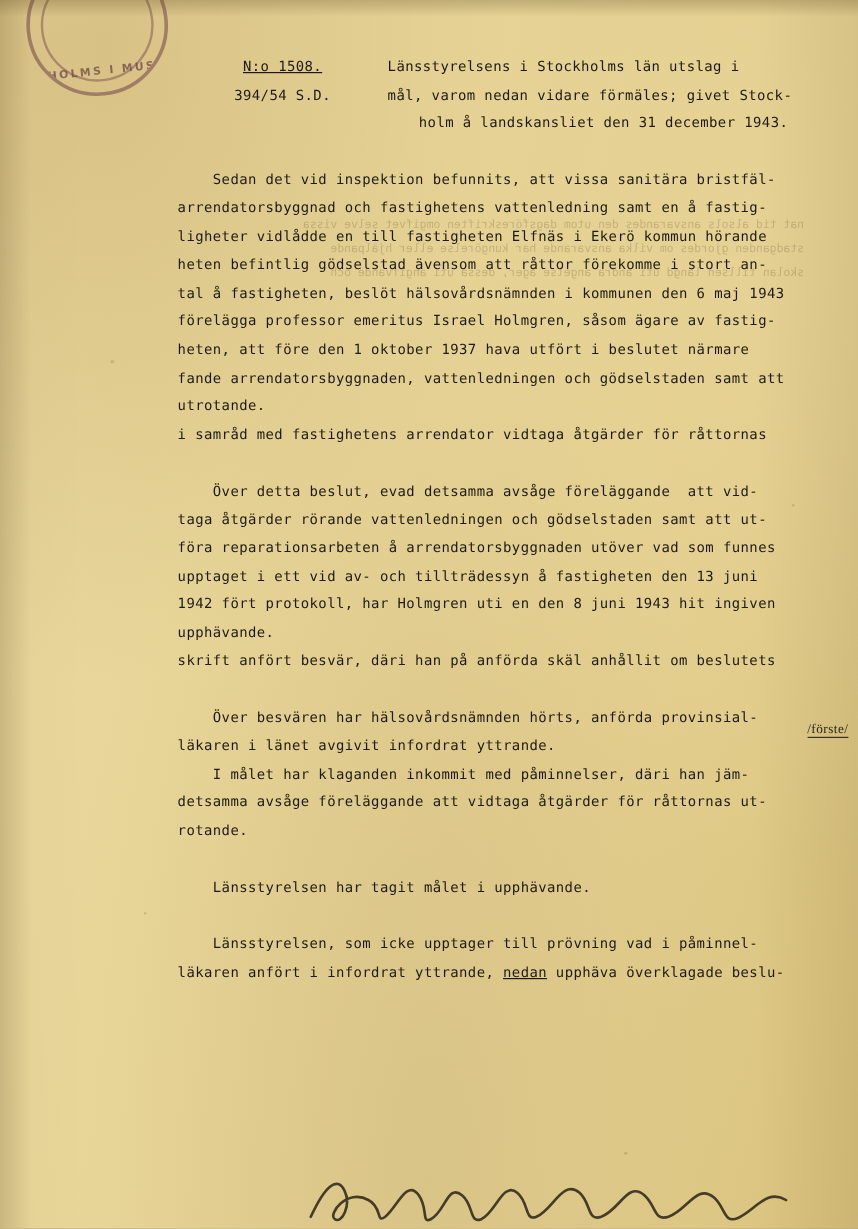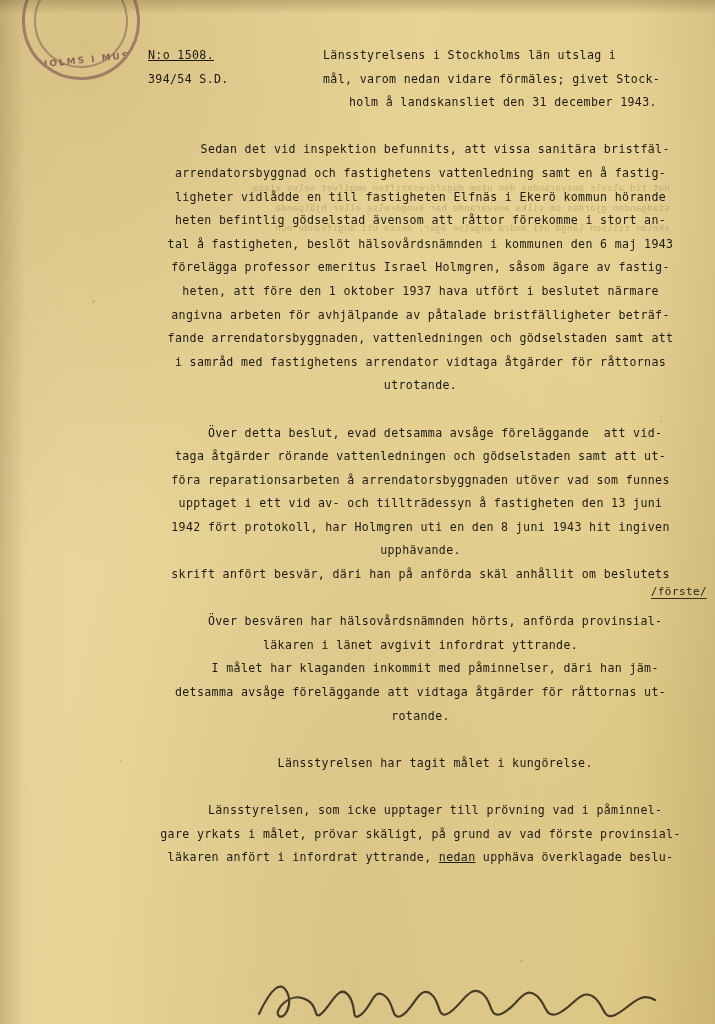--- a/index.html
+++ b/index.html
@@ -80,24 +80,24 @@
     top: 44px;
     width: 545px;
     color: #1d1a14;
     font-size: 11.6px;
     line-height: 23.6px;
     letter-spacing: 0.35px;
   }
   .line {
     white-space: pre;
     position: relative;
-    text-align: center;
   }
   .hdr-line {
     display: flex;
+    text-align: center;
   }
   .hdr-left {
     width: 175px;
     white-space: pre;
   }
   .hdr-right {
     white-space: pre;
   }
   .u { text-decoration: underline; }
 
@@ -115,25 +115,26 @@
     transform: scaleX(-1);
     white-space: pre;
     pointer-events: none;
     font-family: "DejaVu Sans Mono", monospace;
   }
 
   
   .margin-note {
     position: absolute;
     right: 8px;
-    top: 572px;
+    top: 590px;
     font-size: 11px;
     color: #2a2418;
     letter-spacing: 0.4px;
     white-space: pre;
+    font-family: Liberation Serif, serif;
   }
   .margin-note .slashbox {
     border-bottom: 1px solid #3a3020;
   }
 
   
   .signature {
     position: absolute;
     left: 255px;
     bottom: -6px;
@@ -181,43 +182,41 @@
 
     <div class="blank"></div>
 
     <div class="line">    Sedan det vid inspektion befunnits, att vissa sanitära bristfäl-</div>
     <div class="line">arrendatorsbyggnad och fastighetens vattenledning samt en å fastig-</div>
     <div class="line">ligheter vidlådde en till fastigheten Elfnäs i Ekerö kommun hörande</div>
     <div class="line">heten befintlig gödselstad ävensom att råttor förekomme i stort an-</div>
     <div class="line">tal å fastigheten, beslöt hälsovårdsnämnden i kommunen den 6 maj 1943</div>
     <div class="line">förelägga professor emeritus Israel Holmgren, såsom ägare av fastig-</div>
     <div class="line">heten, att före den 1 oktober 1937 hava utfört i beslutet närmare</div>
-    <div class="line">angivna arbeten för avhjälpande av påtalade bristfälligheter beträf-</div>
     <div class="line">fande arrendatorsbyggnaden, vattenledningen och gödselstaden samt att</div>
+    <div class="line">utrotande.</div>
     <div class="line">i samråd med fastighetens arrendator vidtaga åtgärder för råttornas</div>
-    <div class="line">utrotande.</div>
     <div class="line blank"></div>
     <div class="line">    Över detta beslut, evad detsamma avsåge föreläggande  att vid-</div>
     <div class="line">taga åtgärder rörande vattenledningen och gödselstaden samt att ut-</div>
     <div class="line">föra reparationsarbeten å arrendatorsbyggnaden utöver vad som funnes</div>
     <div class="line">upptaget i ett vid av- och tillträdessyn å fastigheten den 13 juni</div>
     <div class="line">1942 fört protokoll, har Holmgren uti en den 8 juni 1943 hit ingiven</div>
     <div class="line">upphävande.</div>
     <div class="line">skrift anfört besvär, däri han på anförda skäl anhållit om beslutets</div>
     <div class="line blank"></div>
     <div class="line">    Över besvären har hälsovårdsnämnden hörts, anförda provinsial-</div>
     <div class="line">läkaren i länet avgivit infordrat yttrande.</div>
     <div class="line">    I målet har klaganden inkommit med påminnelser, däri han jäm-</div>
     <div class="line">detsamma avsåge föreläggande att vidtaga åtgärder för råttornas ut-</div>
     <div class="line">rotande.</div>
     <div class="line blank"></div>
-    <div class="line">    Länsstyrelsen har tagit målet i kungörelse.</div>
+    <div class="line">    Länsstyrelsen har tagit målet i upphävande.</div>
     <div class="line blank"></div>
     <div class="line">    Länsstyrelsen, som icke upptager till prövning vad i påminnel-</div>
-    <div class="line">gare yrkats i målet, prövar skäligt, på grund av vad förste provinsial-</div>
     <div class="line">läkaren anfört i infordrat yttrande, <span class="u">nedan</span> upphäva överklagade beslu-</div>
   </div>
 
   <div class="margin-note">
     <span class="slashbox">/förste/</span>
   </div>
 
   <svg class="signature" viewBox="0 0 420 60">
     <path d="M4,44 C16,18 26,10 32,22 C38,34 30,50 24,46 C18,42 34,20 52,30 C64,36 58,50 66,44 C76,36 84,12 94,26 C102,37 96,50 104,46 C116,40 118,16 130,26 C140,34 136,50 146,46 C158,41 164,14 176,24 C186,32 182,48 192,44 C206,38 214,12 228,24 C238,33 234,48 246,44 C262,38 268,14 282,26 C292,35 290,48 302,44 C318,38 326,16 340,28 C350,37 348,50 360,45 C374,39 384,20 400,30" fill="none" stroke="#2b2418" stroke-width="2.2" stroke-linecap="round"></path>
   </svg>

